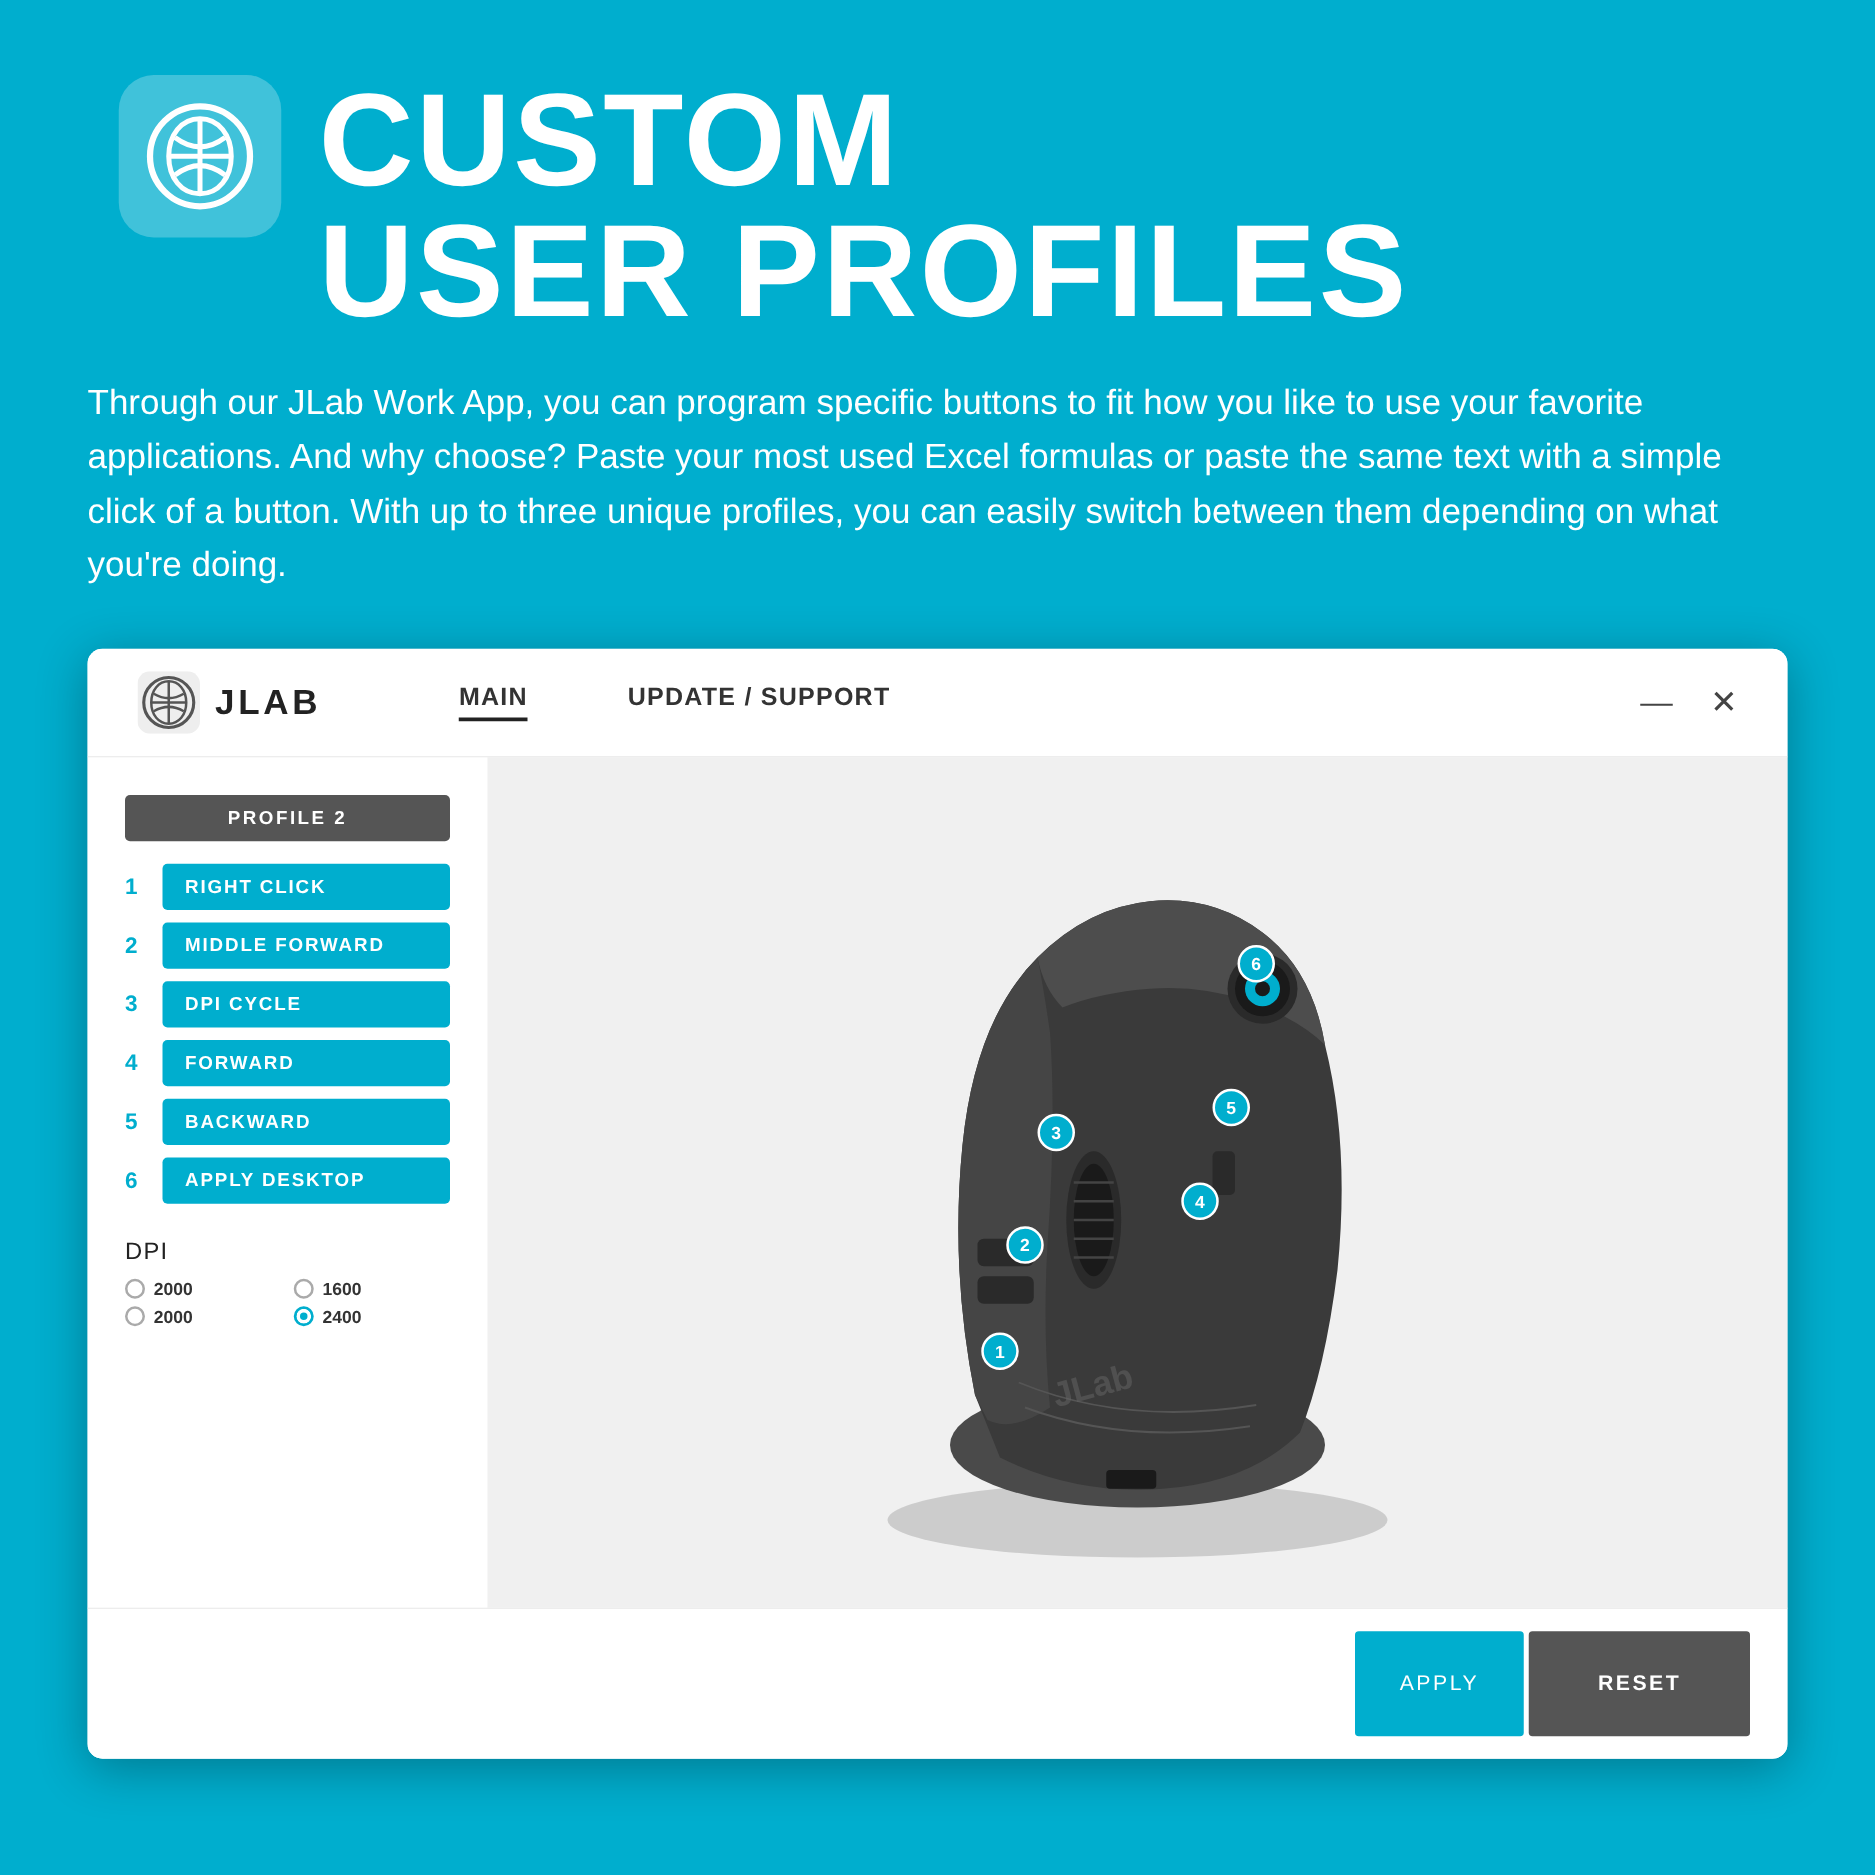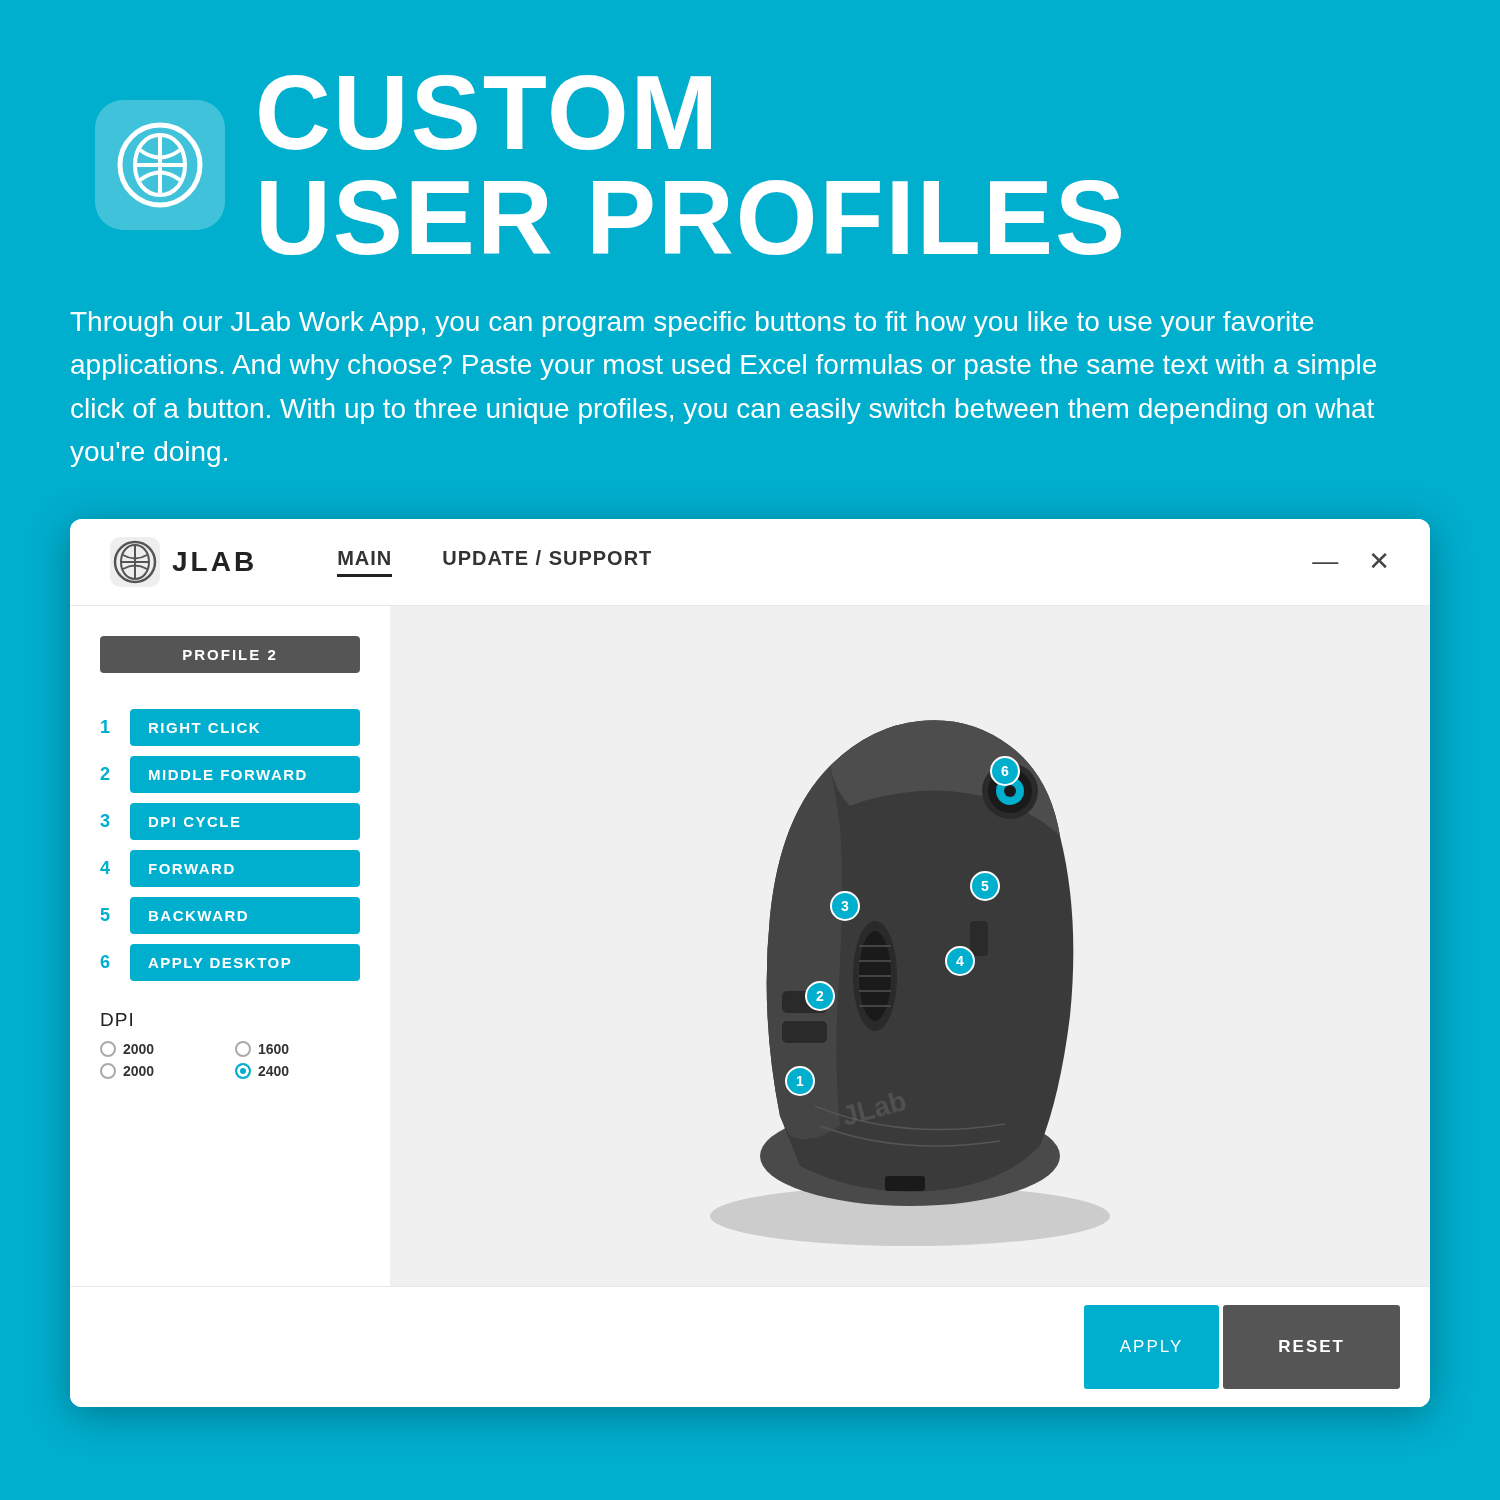--- a/index.html
+++ b/index.html
@@ -14,21 +14,21 @@
     .page-wrapper {
       width: 1500px;
       height: 1500px;
       background-color: #00AECE;
       padding: 60px 70px 60px 70px;
     }
 
     
     .header-section {
       display: flex;
-      align-items: center;
+      align-items: flex-start;
       margin-bottom: 30px;
       padding-left: 25px;
     }
 
     .logo-icon {
       width: 130px;
       height: 130px;
       background: rgba(255,255,255,0.25);
       border-radius: 28px;
       display: flex;
@@ -116,20 +116,21 @@
       margin-left: 40px;
     }
 
     .nav-item {
       font-size: 20px;
       font-weight: 700;
       color: #333;
       letter-spacing: 1px;
       cursor: pointer;
       padding-bottom: 4px;
+      margin-left: 30px;
     }
 
     .nav-item.active {
       border-bottom: 3px solid #222;
     }
 
     .window-controls {
       margin-left: auto;
       display: flex;
       gap: 30px;
@@ -159,21 +160,21 @@
 
     .profile-badge {
       background: #555;
       color: white;
       text-align: center;
       font-size: 15px;
       font-weight: 700;
       letter-spacing: 2px;
       padding: 10px 16px;
       border-radius: 4px;
-      margin-bottom: 36px;
+      margin-bottom: 18px;
     }
 
     .button-list {
       display: flex;
       flex-direction: column;
       gap: 10px;
       margin-bottom: 28px;
     }
 
     .btn-row {

